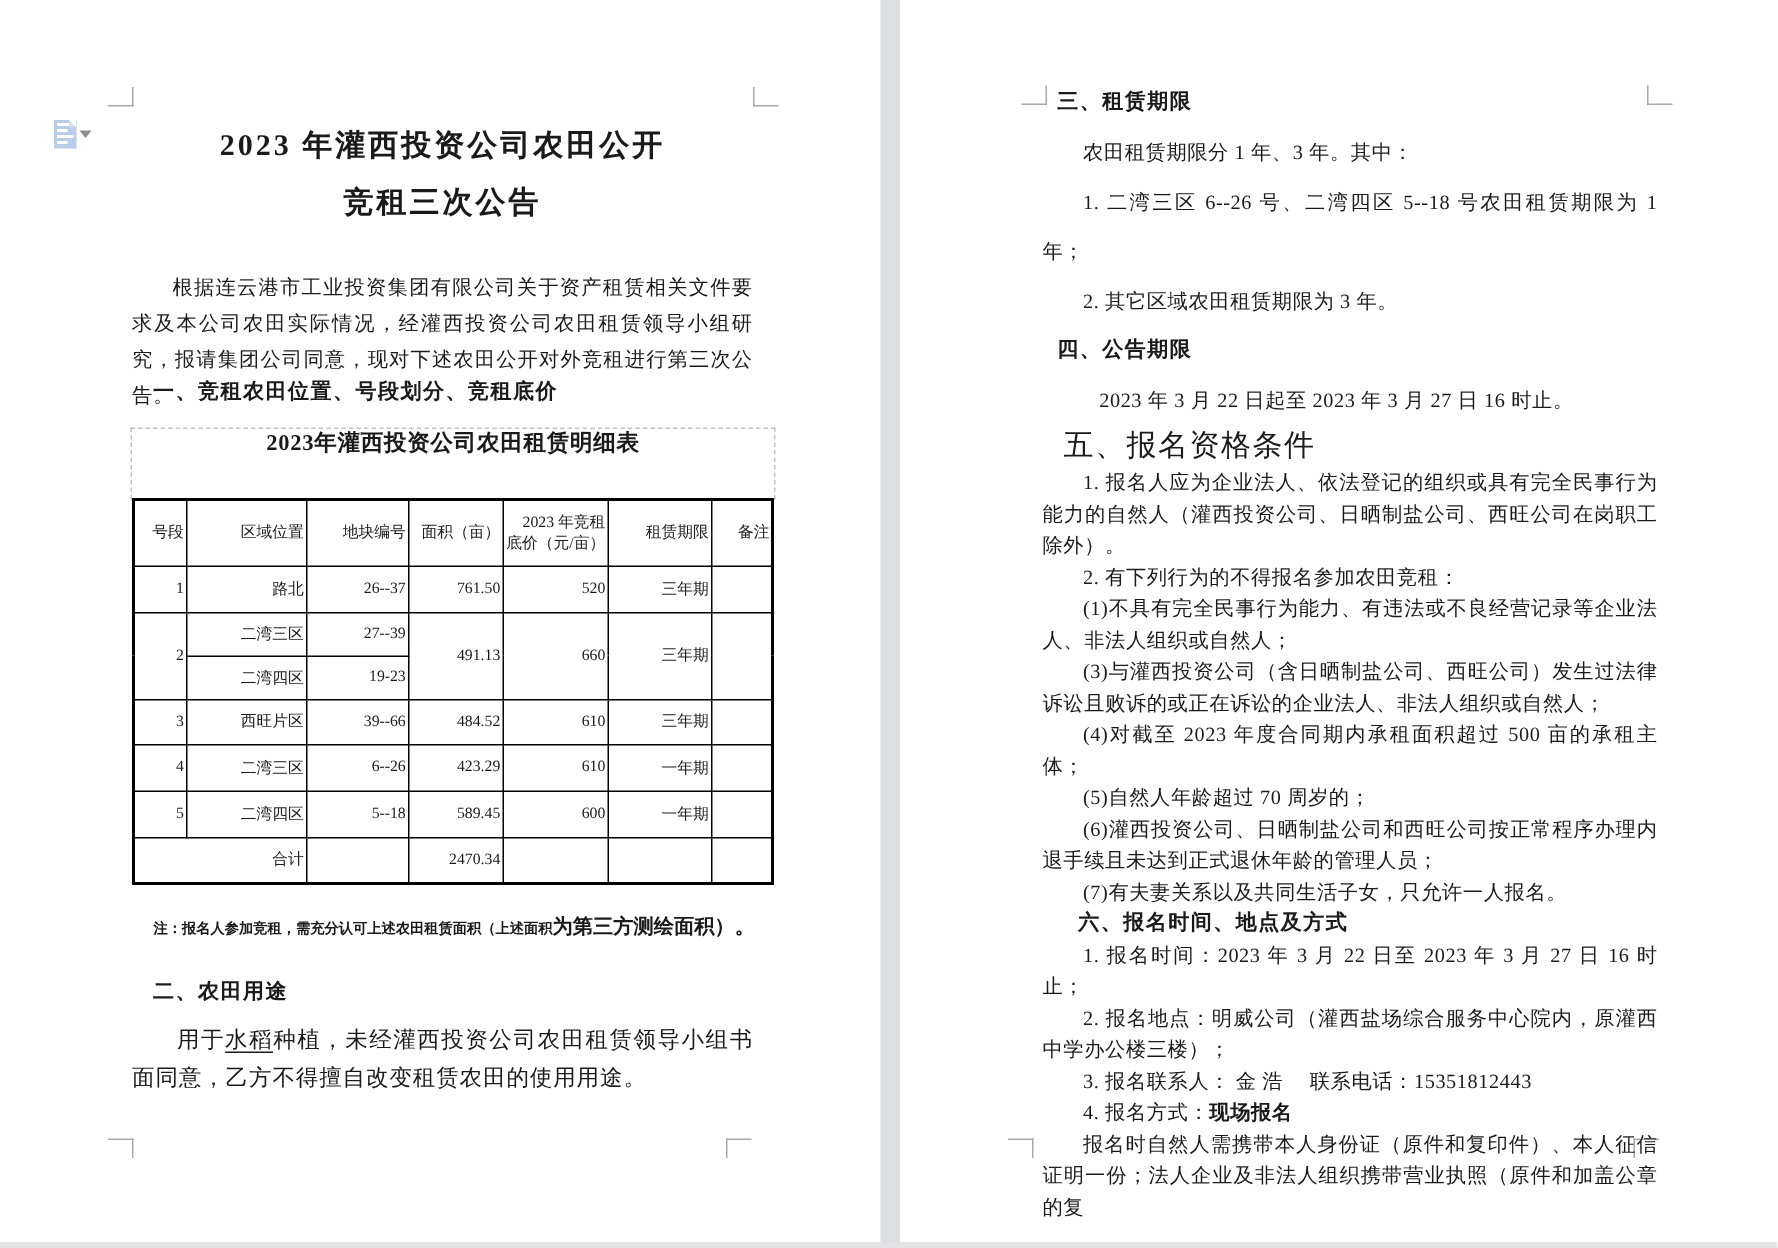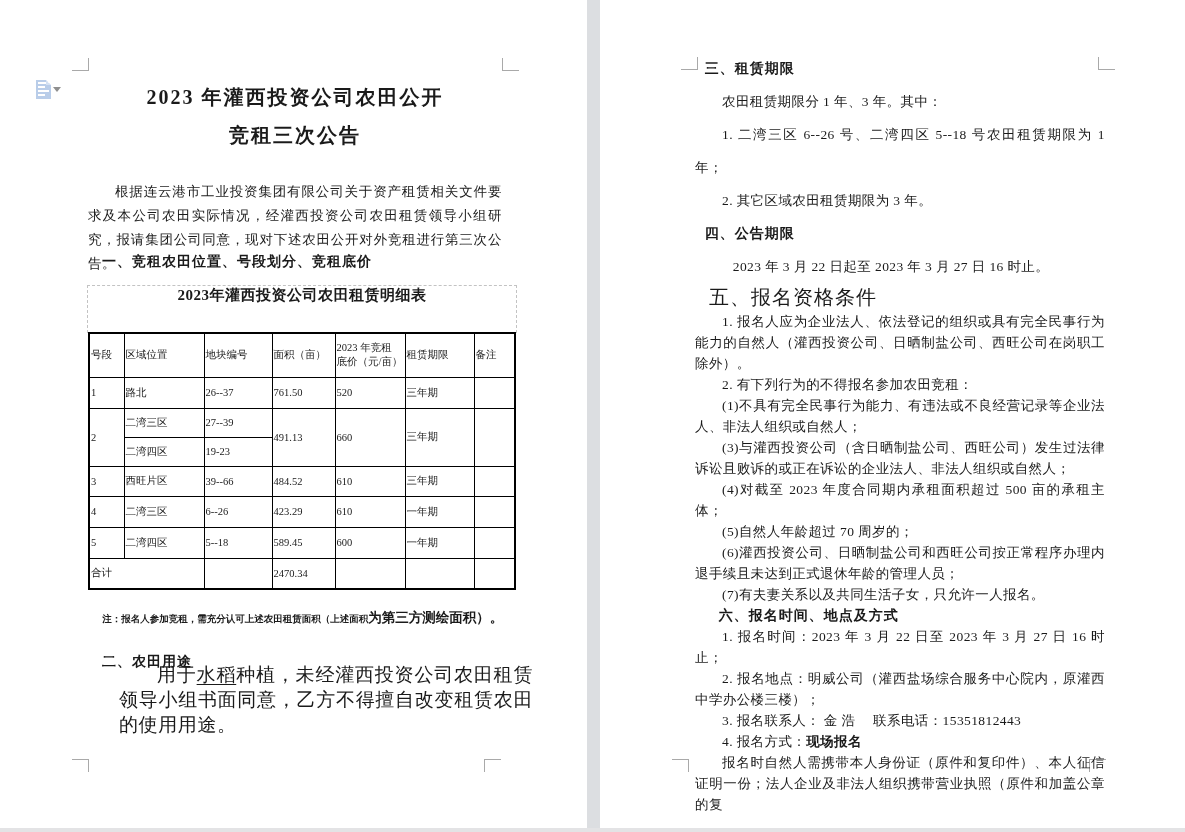--- a/index.html
+++ b/index.html
@@ -32,29 +32,29 @@
   .p1-title { position:absolute; left:88px; top:78px; width:414px; text-align:center;
     font-weight:bold; font-size:20px; line-height:38px; letter-spacing:2px; }
   .p1-intro { position:absolute; left:88px; top:180px; width:414px; font-size:13.5px;
     line-height:24px; text-align:justify; text-indent:2em; letter-spacing:0.6px; }
   .p1-h1 { position:absolute; left:88px; top:252px; width:414px; font-weight:bold;
     font-size:14px; line-height:20px; text-indent:1em; letter-spacing:1px; }
   .tbl-title-box { position:absolute; left:87px; top:285px; width:428px; height:46px;
     border:1px dashed #c3c3c3; display:flex; justify-content:center;
     font-weight:bold; font-size:15px; letter-spacing:0.5px; }
   table.rent { position:absolute; left:88px; top:332px; width:426px; border-collapse:collapse;
-    table-layout:fixed; font-size:10.5px; text-align:left; border:2px solid #000;padding-left:40px; }
+    table-layout:fixed; font-size:10.5px; text-align:right; border:2px solid #000;padding-left:40px; }
   table.rent td { border:1px solid #000; padding:0 1px; overflow:hidden; }
   .note { position:absolute; left:88px; top:606px; width:424px; font-weight:bold;
     font-size:9.5px; line-height:23px; text-align:justify; text-indent:1.5em; }
   .note .big { font-size:13.5px; }
   .p1-h2 { position:absolute; left:88px; top:652px; width:414px; font-weight:bold;
     font-size:14px; line-height:20px; text-indent:1em; letter-spacing:1px; }
-  .p1-s2p { position:absolute; left:88px; top:662px; width:414px; font-size:19px;
-    line-height:25px; text-align:justify; text-indent:2em; letter-spacing:0.6px;margin-left:31px; }
+  .p1-s2p { position:absolute; left:88px; top:682px; width:414px; font-size:15px;
+    line-height:25px; text-align:justify; text-indent:2em; letter-spacing:0.6px; }
   .u { text-decoration:underline; text-underline-offset:3px; }
 
   
   .p2-flow { position:absolute; left:695px; top:52px; width:410px; font-size:13.5px;
     text-align:justify; letter-spacing:0.4px; }
   .p2-flow p { margin:0; }
   .h33 { font-weight:bold; font-size:14px; line-height:33px; text-indent:0.7em; letter-spacing:1px; }
   .l33 { line-height:33px; text-indent:2em; }
   .l33d { line-height:33px; text-indent:2.8em; }
   .h28 { font-weight:normal; font-size:20px; line-height:28px; text-indent:0.7em; letter-spacing:1px; }

